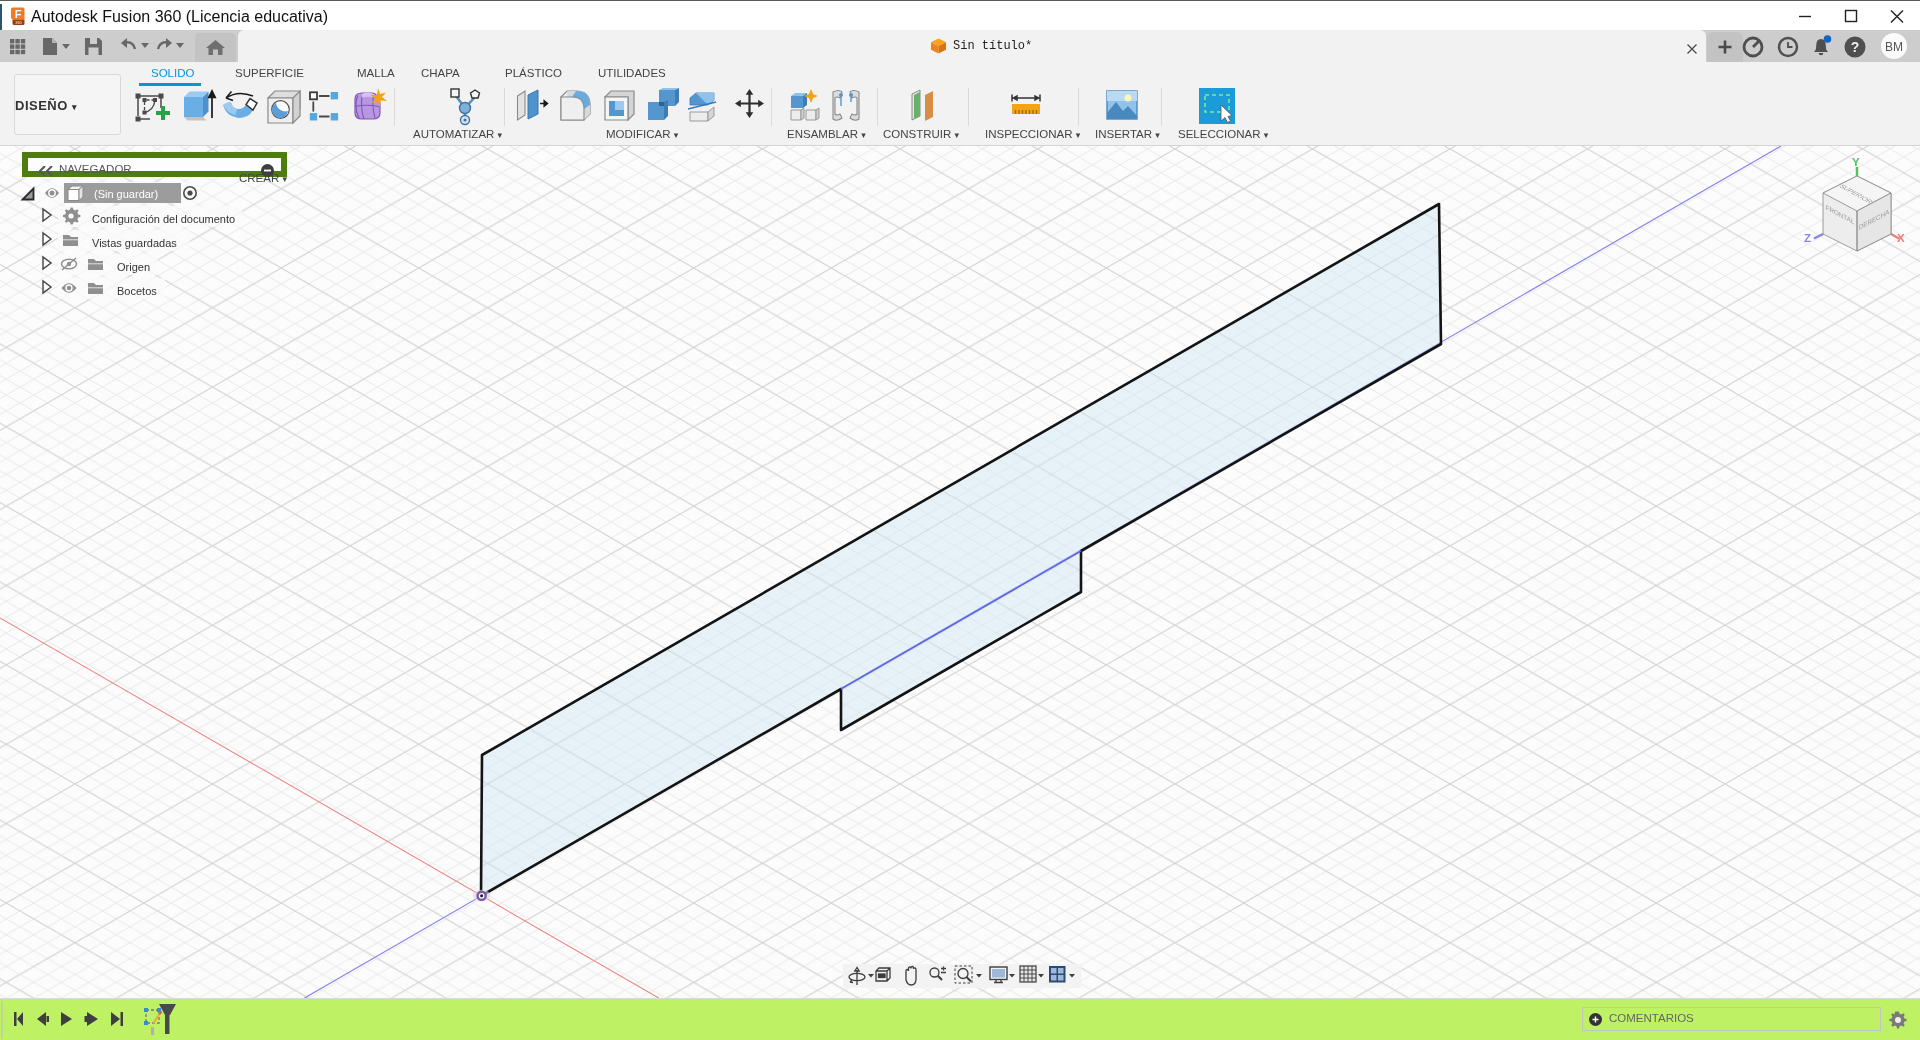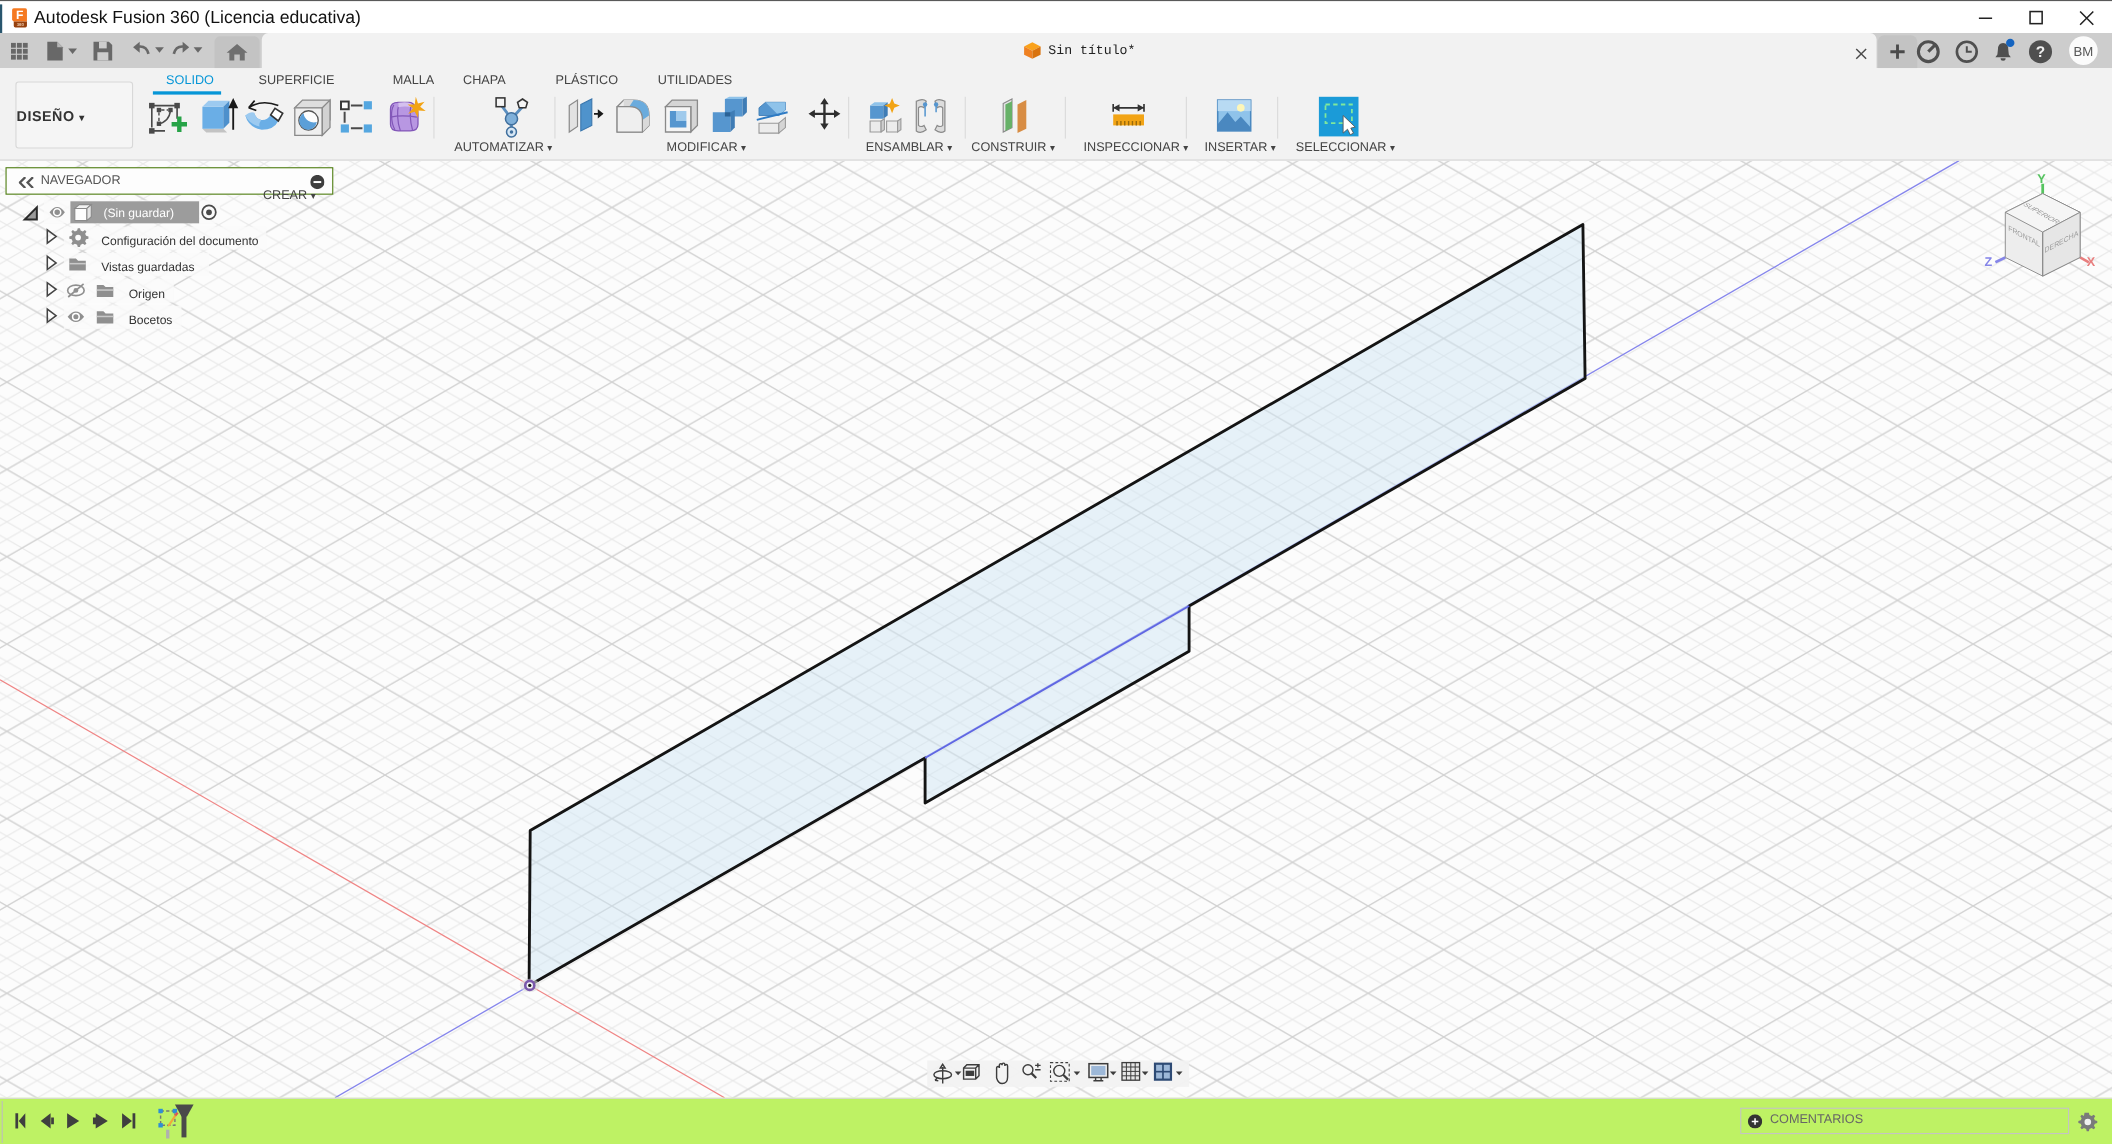--- a/index.html
+++ b/index.html
@@ -24,21 +24,21 @@
 .rtab.active { color:#0696d7; }
 #solunderline { position:absolute; left:139px; top:21px; width:62px; height:3px; background:#0696d7; }
 .glabel { position:absolute; top:66px; font-size:11.5px; color:#444; white-space:nowrap; }
 .gdiv { position:absolute; top:26px; width:1px; height:38px; background:#dadada; }
 
 
 #canvas { position:absolute; left:0; top:146px; width:1920px; height:852px; background:#fcfcfc; }
 #cansvg { position:absolute; left:0; top:0; }
 
 
-#navheader { position:absolute; left:5px; top:6px; width:298px; height:25px; background:#fdfdfd; border:1px solid #4d7c0f; font-size:11.5px; color:#555; line-height:23px; }
+#navheader { position:absolute; left:22px; top:6px; width:265px; height:25px; background:#fdfdfd; border:6px solid #4d7c0f; font-size:11.5px; color:#555; line-height:23px; }
 
 
 #timeline { position:absolute; left:0; top:998px; width:1920px; height:42px; background:#bef264; border-top:1px solid #d9d9d9; }
 #commentbox { position:absolute; left:1582px; top:8px; width:299px; height:24px; border:1px solid #c4c4c4; }
 </style>
 </head>
 <body>
 <div id="app">
 
   <div id="canvas">

